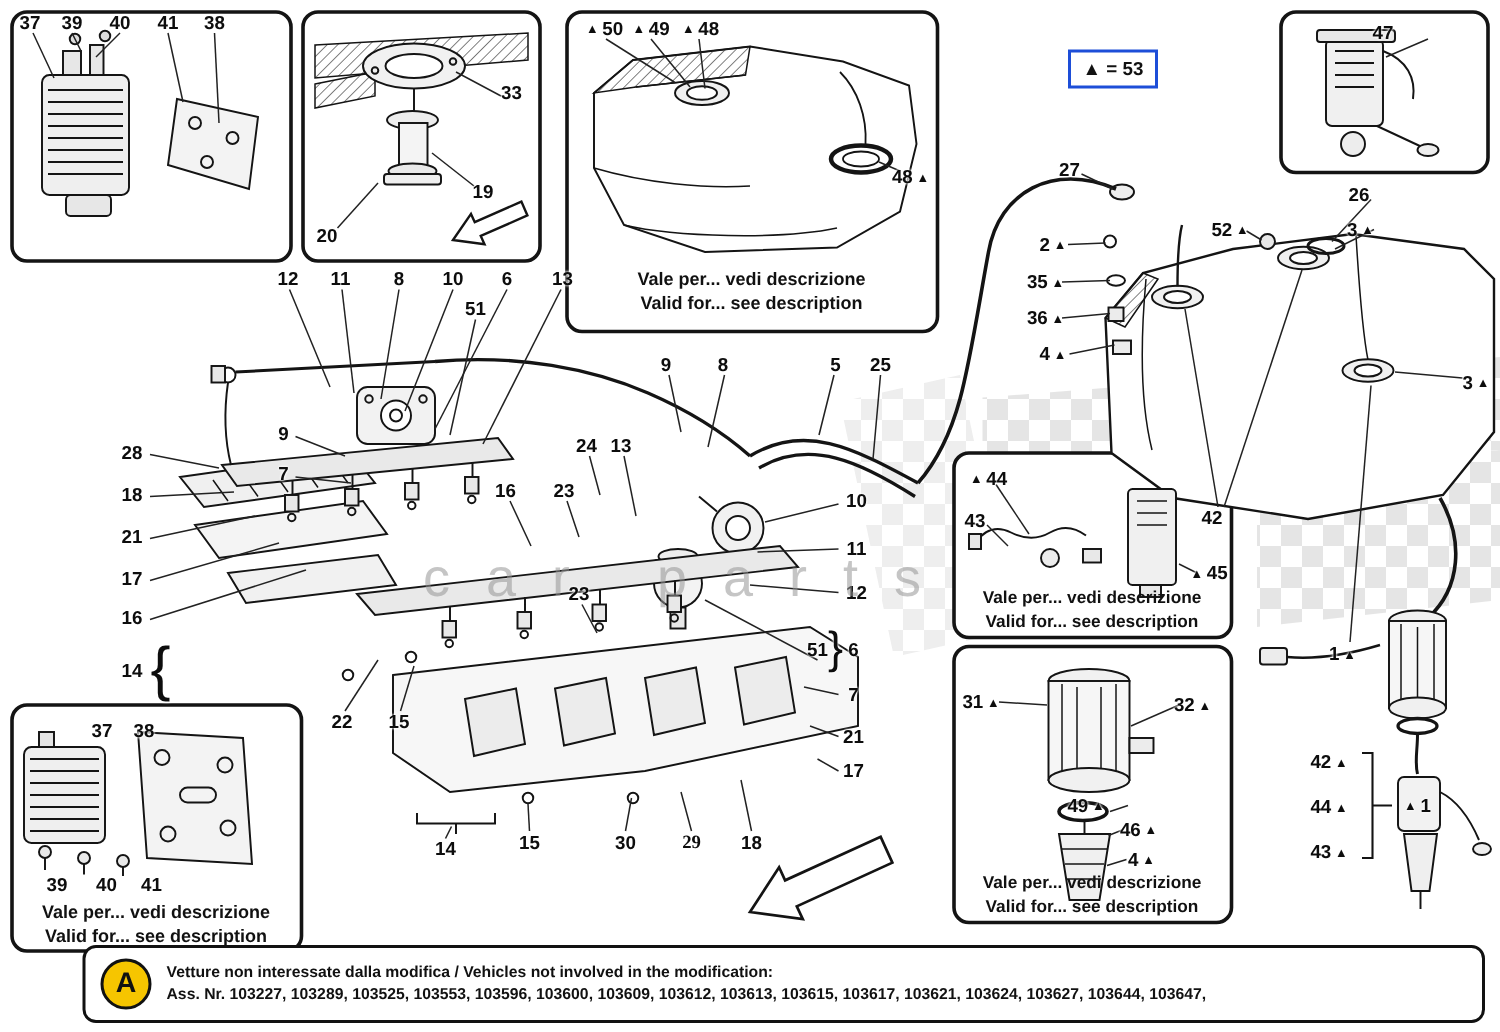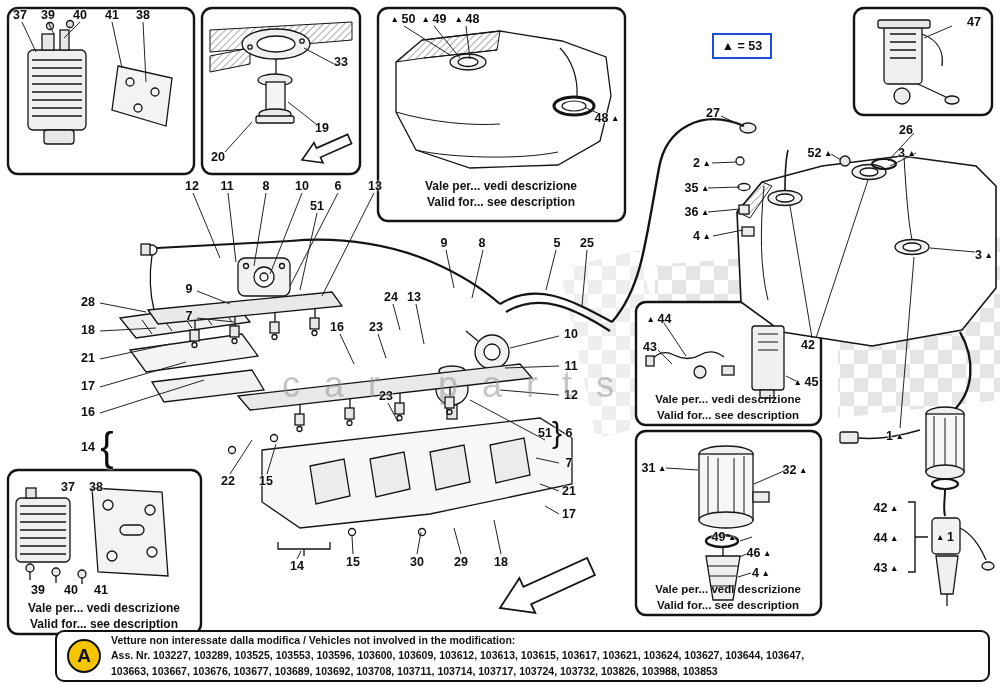--- a/index.html
+++ b/index.html
@@ -329,21 +329,21 @@
       <span class="callout" style="left: 80px; top: 15px;">40</span>
       <span class="callout" style="left: 112px; top: 15px;">41</span>
       <span class="callout" style="left: 143px; top: 15px;">38</span>
       <span class="callout" style="left: 341px; top: 62px;">33</span>
       <span class="callout" style="left: 322px; top: 128px;">19</span>
       <span class="callout" style="left: 218px; top: 157px; text-align: center;">20</span>
       <span class="callout" style="left: 403px; top: 19px;"><span class="tri">▲</span> 50</span>
       <span class="callout" style="left: 434px; top: 19px;"><span class="tri">▲</span> 49</span>
       <span class="callout" style="left: 467px; top: 19px;"><span class="tri">▲</span> 48</span>
       <span class="callout" style="left: 607px; top: 118px;">48 <span class="tri">▲</span></span>
-      <span class="callout" style="left: 974px; top: 22px;">47</span>
+      <span class="callout" style="left: 922px; top: 22px;">47</span>
       <span class="callout" style="left: 192px; top: 186px;">12</span>
       <span class="callout" style="left: 227px; top: 186px;">11</span>
       <span class="callout" style="left: 266px; top: 186px;">8</span>
       <span class="callout" style="left: 302px; top: 186px;">10</span>
       <span class="callout" style="left: 338px; top: 186px;">6</span>
       <span class="callout" style="left: 375px; top: 186px;">13</span>
       <span class="callout" style="left: 317px; top: 206px;">51</span>
       <span class="callout" style="left: 189px; top: 289px;">9</span>
       <span class="callout" style="left: 189px; top: 316px;">7</span>
       <span class="callout" style="left: 88px; top: 302px;">28</span>
@@ -365,21 +365,21 @@
       <span class="callout" style="left: 571px; top: 334px;">10</span>
       <span class="callout" style="left: 571px; top: 366px;">11</span>
       <span class="callout" style="left: 571px; top: 395px;">12</span>
       <span class="callout" style="left: 545px; top: 433px;">51</span>
       <span class="callout" style="left: 557px; top: 433px; font-size: 30px; font-weight: 400;">}</span>
       <span class="callout" style="left: 569px; top: 433px;">6</span>
       <span class="callout" style="left: 569px; top: 463px;">7</span>
       <span class="callout" style="left: 569px; top: 491px;">21</span>
       <span class="callout" style="left: 569px; top: 514px;">17</span>
       <span class="callout" style="left: 501px; top: 562px;">18</span>
-      <span class="callout" style="left: 461px; top: 562px;">29</span>
+      <span class="callout" style="left: 461px; top: 562px; font-family: Liberation Serif, serif;">29</span>
       <span class="callout" style="left: 417px; top: 562px;">30</span>
       <span class="callout" style="left: 353px; top: 562px;">15</span>
       <span class="callout" style="left: 297px; top: 566px;">14</span>
       <span class="callout" style="left: 228px; top: 481px;">22</span>
       <span class="callout" style="left: 266px; top: 481px;">15</span>
       <span class="callout" style="left: 713px; top: 113px;">27</span>
       <span class="callout" style="left: 702px; top: 163px;">2 <span class="tri">▲</span></span>
       <span class="callout" style="left: 697px; top: 188px;">35 <span class="tri">▲</span></span>
       <span class="callout" style="left: 697px; top: 212px;">36 <span class="tri">▲</span></span>
       <span class="callout" style="left: 702px; top: 236px;">4 <span class="tri">▲</span></span>
@@ -425,21 +425,20 @@
     <div>Valid for... see description</div>
   </div>
 
   <div id="legend">▲ = 53</div>
 
   <div id="note-bar">
     <div id="note-badge">A</div>
     <div id="note-text">
       <div class="nl">Vetture non interessate dalla modifica / Vehicles not involved in the modification:</div>
       <div class="nl">Ass. Nr. 103227, 103289, 103525, 103553, 103596, 103600, 103609, 103612, 103613, 103615, 103617, 103621, 103624, 103627, 103644, 103647,</div>
-      <div class="nl">103663, 103667, 103676, 103677, 103689, 103692, 103708, 103711, 103714, 103717, 103724, 103732, 103826, 103988, 103853</div>
     </div>
   </div>
 
   <div id="watermark">
     <div id="wm-sub">car parts</div>
   </div>
 
 </div>
 
 </body></html>

